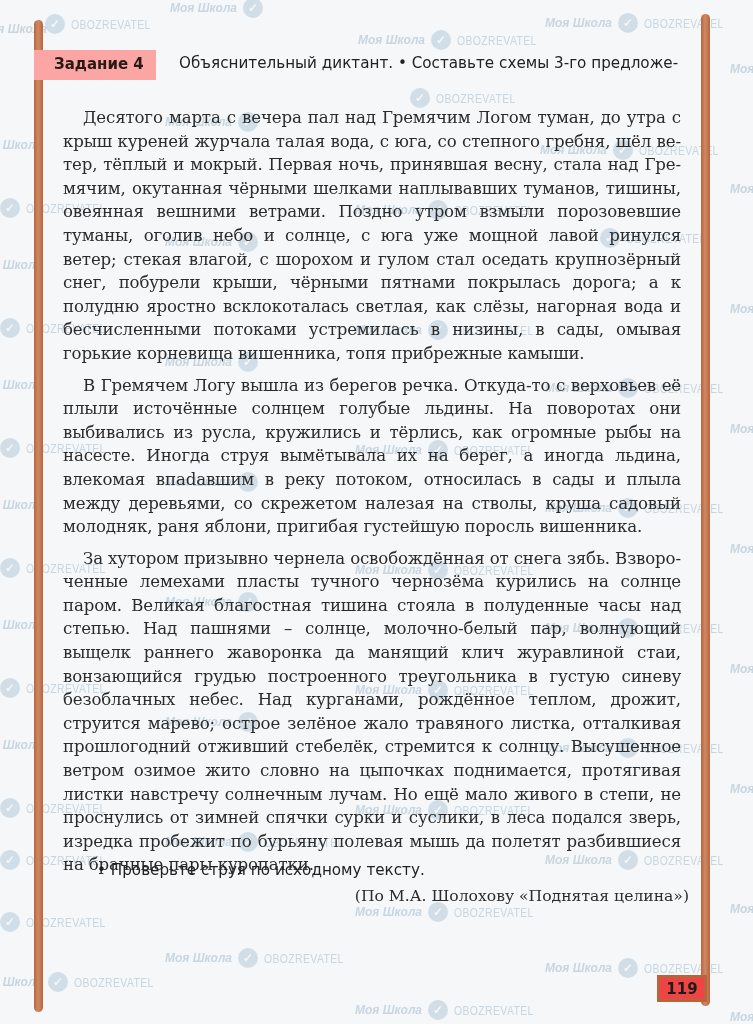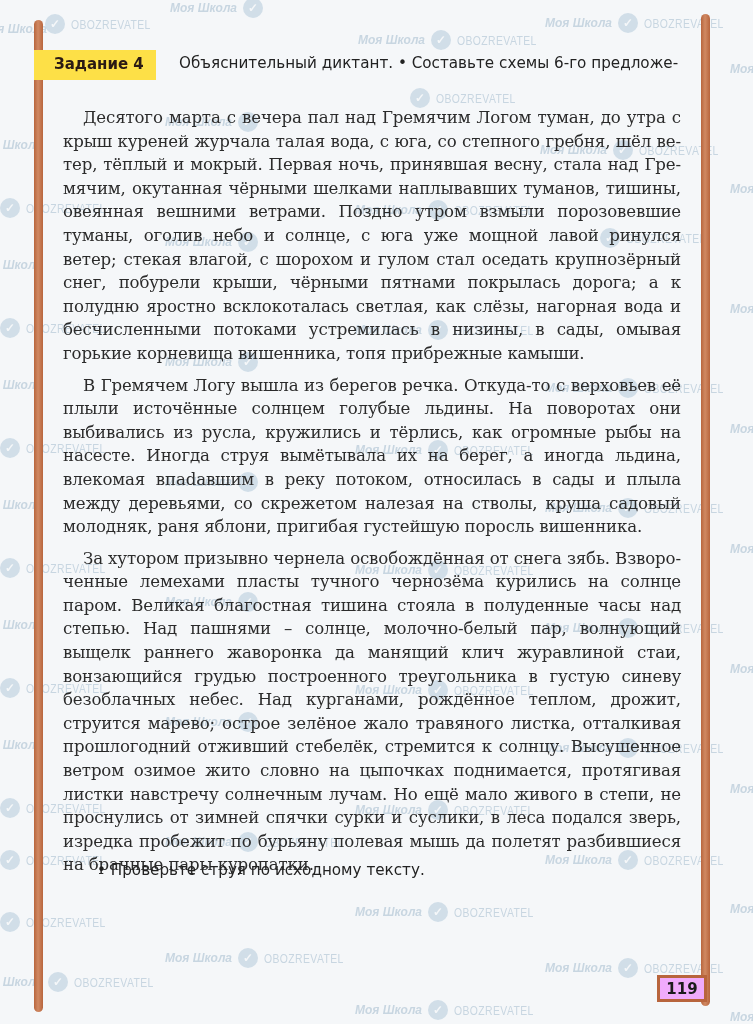--- a/index.html
+++ b/index.html
@@ -75,21 +75,21 @@
   .task-header {
     position: absolute;
     left: 34px;
     top: 50px;
     width: 660px;
     z-index: 2;
     display: flex;
     align-items: flex-start;
   }
   .task-label {
-    background: #fde047;
+    background: #fca5a5;
     color: #2a1a14;
     font-family: "DejaVu Sans", "Liberation Sans", sans-serif;
     font-weight: bold;
     font-size: 15px;
     padding: 3px 8px 4px 20px;
     width: 94px;
     height: 23px;
     line-height: 23px;
     white-space: nowrap;
     flex-shrink: 0;
@@ -134,21 +134,21 @@
     font-size: 15.2px;
     color: #222;
   }
   .page-number {
     position: absolute;
     left: 657px;
     top: 975px;
     width: 44px;
     height: 21px;
     border: 3px solid #b8653d;
-    background: #f0abfc;
+    background: #ef4444;
     z-index: 2;
     display: flex;
     align-items: center;
     justify-content: center;
     font-family: "DejaVu Sans", "Liberation Sans", sans-serif;
     font-weight: bold;
     font-size: 15px;
     color: #1c1c1c;
     box-sizing: content-box;
   }
@@ -386,25 +386,26 @@
       <span class="wm-school">Моя Школа</span>
     </div>
 </div>
 
 <div class="bar bar-left"></div>
 <div class="bar bar-right"></div>
 
 <div class="task-header">
   <div class="task-label">Задание 4</div>
   <div class="task-text">
-    <div>Объяснительный диктант. • Составьте схемы 6-го предложе-</div>
+    <div>Объяснительный диктант. • Составьте схемы 3-го предложе-</div>
   </div>
 </div>
 
 <div class="content">
   <p>Десятого марта с вечера пал над Гремячим Логом туман, до утра с крыш куреней журчала талая вода, с юга, со степного гребня, шёл ве­тер, тёплый и мокрый. Первая ночь, принявшая весну, стала над Гре­мячим, окутанная чёрными шелками наплывавших туманов, тишины, овеянная вешними ветрами. Поздно утром взмыли порозовевшие тума­ны, оголив небо и солнце, с юга уже мощной лавой ринулся ветер; сте­кая влагой, с шорохом и гулом стал оседать крупнозёрный снег, побу­рели крыши, чёрными пятнами покрылась дорога; а к полудню ярост­но всклокоталась светлая, как слёзы, нагорная вода и бесчисленными потоками устремилась в низины, в сады, омывая горькие корневища ви­шенника, топя прибрежные камыши.</p>
   <p>В Гремячем Логу вышла из берегов речка. Откуда-то с верховьев её плыли источённые солнцем голубые льдины. На поворотах они выбива­лись из русла, кружились и тёрлись, как огромные рыбы на насесте. Иногда струя вымётывала их на берег, а иногда льдина, влекомая впа­dавшим в реку потоком, относилась в сады и плыла между деревьями, со скрежетом налезая на стволы, круша садовый молодняк, раня ябло­ни, пригибая густейшую поросль вишенника.</p>
   <p>За хутором призывно чернела освобождённая от снега зябь. Взворо­ченные лемехами пласты тучного чернозёма курились на солнце паром. Великая благостная тишина стояла в полуденные часы над степью. Над пашнями – солнце, молочно-белый пар, волнующий выщелк раннего жаворонка да манящий клич журавлиной стаи, вонзающийся грудью построенного треугольника в густую синеву безоблачных небес. Над курганами, рождённое теплом, дрожит, струится марево; острое зелё­ное жало травяного листка, отталкивая прошлогодний отживший сте­белёк, стремится к солнцу. Высушенное ветром озимое жито словно на цыпочках поднимается, протягивая листки навстречу солнечным лучам. Но ещё мало живого в степи, не проснулись от зимней спячки сурки и суслики, в леса подался зверь, изредка пробежит по бурьяну полевая мышь да полетят разбившиеся на брачные пары куропатки.</p>
+  <div class="citation">(По М.А. Шолохову «Поднятая целина»)</div>
 </div>
 
 <div class="check-line">• Проверьте струя по исходному тексту.</div>
 
 <div class="page-number">119</div>
 
 </body></html>

